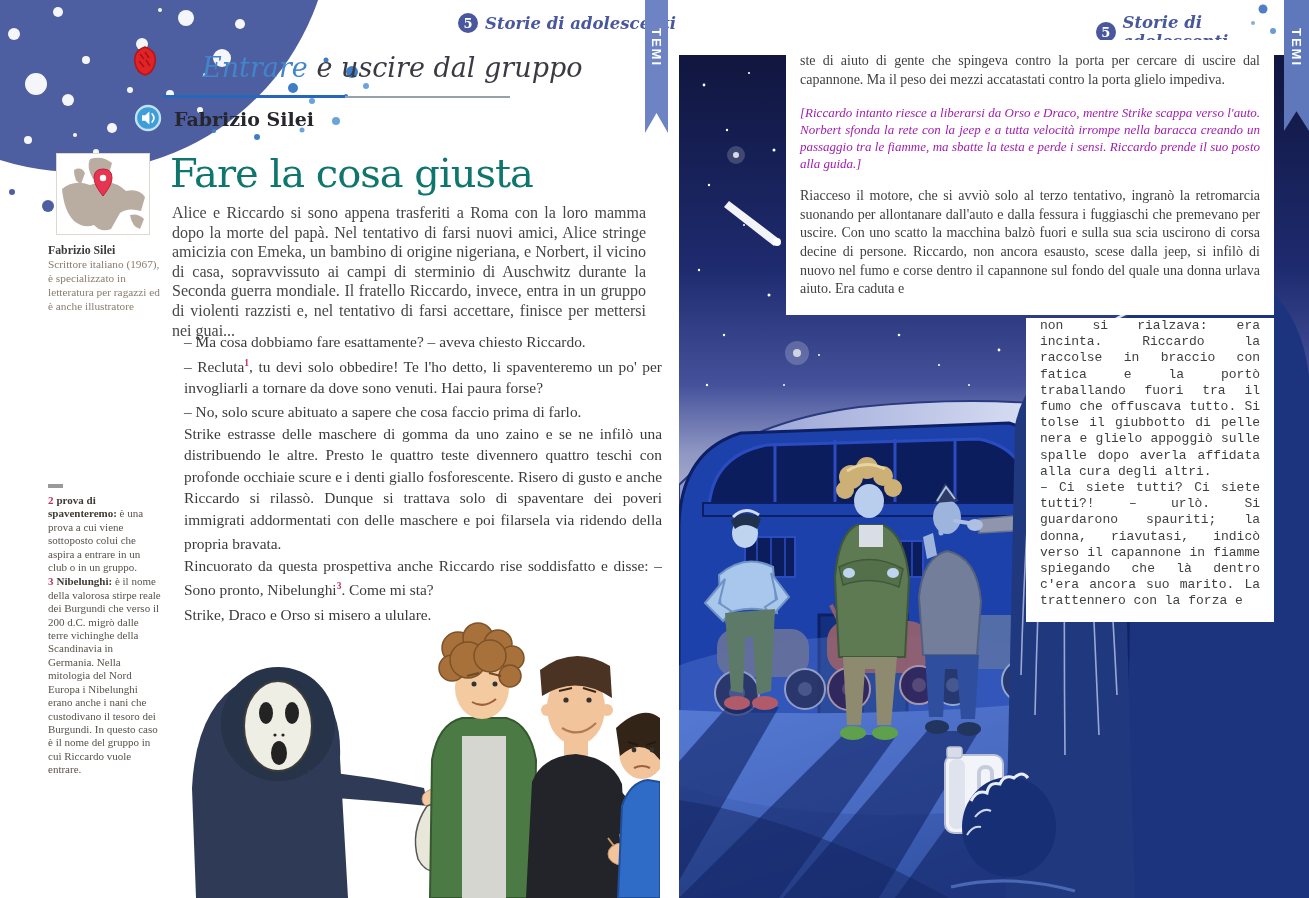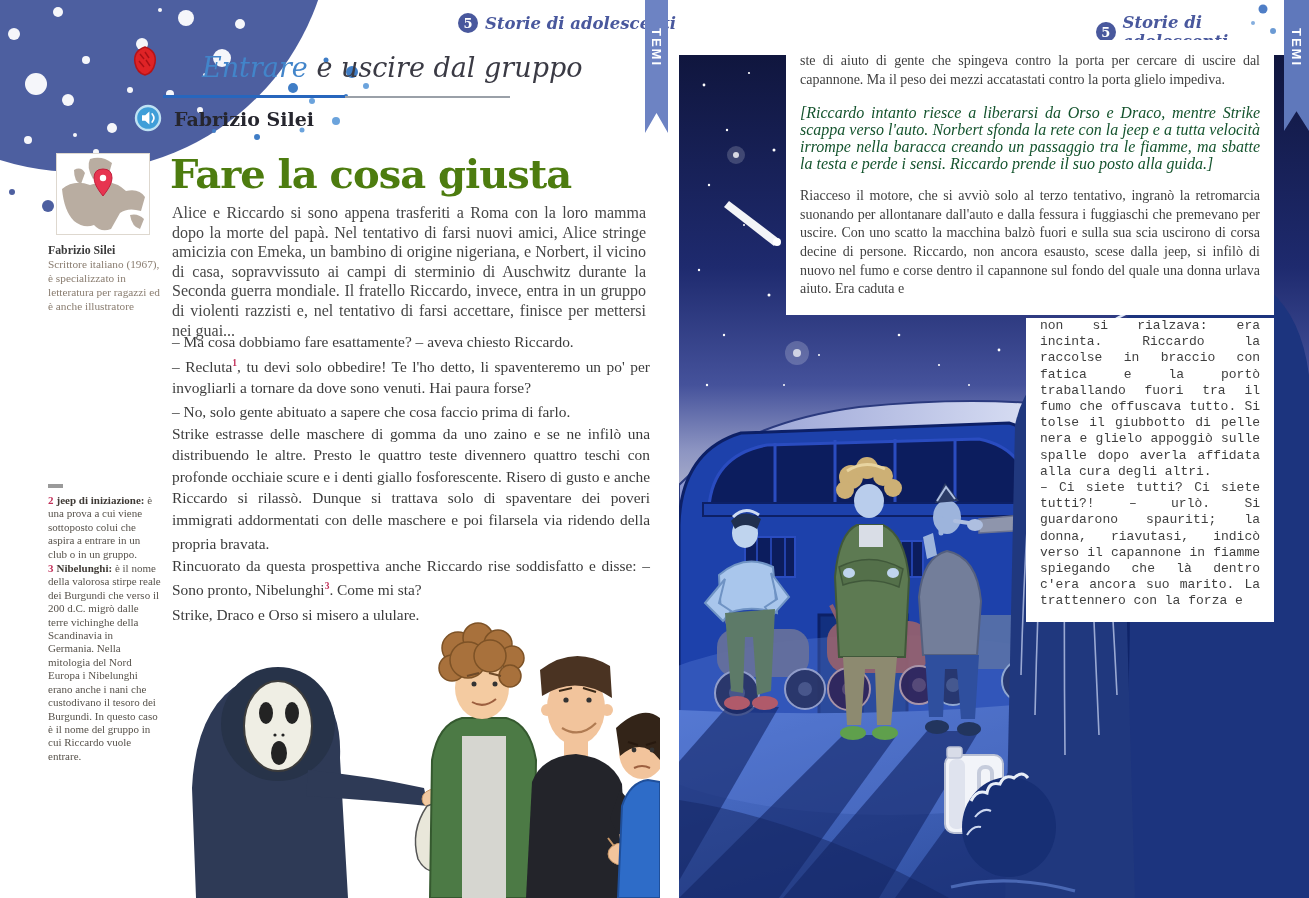--- a/index.html
+++ b/index.html
@@ -23,41 +23,41 @@
           font-family:"DejaVu Serif",serif;font-weight:bold;font-size:13px;
           display:flex;align-items:center;justify-content:center;}
   .chapter-title{font-family:"DejaVu Serif",serif;font-style:italic;font-weight:bold;
           font-size:16.5px;color:#49589d;}
   .unit-title{font-family:"DejaVu Serif",serif;font-style:italic;font-size:27px;color:#3a3a44;}
   .unit-title .accent{color:#4285ca;margin-left:38px;}
   .rule-blue{height:3px;background:#2766bd;}
   .rule-grey{height:2px;background:#9aa0a8;}
 
   .author-name{font-family:"DejaVu Serif",serif;font-weight:bold;font-size:19px;color:#26262e;}
-  .story-title{font-family:"DejaVu Serif",serif;font-weight:bold;font-size:40px;
-          letter-spacing:-1px;color:#4d7c0f;}
+  .story-title{font-family:"DejaVu Serif",serif;font-weight:normal;font-size:40px;
+          letter-spacing:-1px;color:#0f766e;}
 
   
   .intro{font-size:16px;line-height:19.6px;color:#474747;text-align:justify;}
   .body-col{font-size:15.4px;line-height:21.4px;color:#3b3b3b;text-align:justify;}
   .body-col p{margin:0;}
   sup.fn{color:#c13059;font-weight:bold;font-size:9.5px;}
 
   .sidebar-caption{font-size:11.3px;line-height:14px;color:#8a7d70;}
   .sidebar-caption b{color:#3a3a3a;font-size:11.8px;}
 
   .notes{font-size:11px;line-height:13.4px;color:#57524b;}
   .notes p{margin:0 0 1px 0;}
   .fnum{color:#c13059;font-weight:bold;margin-right:3px;}
   .fterm{color:#3f3a35;}
 
   
   .rp-box{background:#fff;}
   .rp-text{font-size:14px;line-height:18.6px;color:#3f3f3f;text-align:justify;}
-  .rp-stage{font-size:16px;line-height:17px;color:#14532d;font-style:italic;text-align:justify;}
+  .rp-stage{font-size:13px;line-height:17px;color:#a21caf;font-style:italic;text-align:justify;}
   .rp-narrow{font-size:13px;line-height:16.2px;color:#3f3f3f;text-align:justify;font-family:Liberation Mono, monospace;}
   .rp-box p{margin:0;}
 </style>
 </head>
 <body>
 
 <div class="abs planet"></div>
 <svg class="abs" style="left:0;top:0;" width="380" height="230">
   <g fill="#fff" opacity="0.95">
     <circle cx="36" cy="84" r="11"></circle>
@@ -135,32 +135,32 @@
   <circle cx="47" cy="25" r="3.2" fill="#fff"></circle>
 </svg>
 <div class="abs sidebar-caption" style="left:48px;top:243px;width:112px;">
   <b>Fabrizio Silei</b><br>
   <span>Scrittore italiano (1967), è specializzato in letteratura per ragazzi ed è anche illustratore</span>
 </div>
 
 <div class="abs story-title" style="left:170px;top:150px;">Fare la cosa giusta</div>
 <div class="abs intro" style="left:172px;top:203px;width:474px;">Alice e Riccardo si sono appena trasferiti a Roma con la loro mamma dopo la morte del papà. Nel tentativo di farsi nuovi amici, Alice stringe amicizia con Emeka, un bambino di origine nigeriana, e Norbert, il vicino di casa, sopravvissuto ai campi di sterminio di Auschwitz durante la Seconda guerra mondiale. Il fratello Riccardo, invece, entra in un gruppo di violenti razzisti e, nel tentativo di farsi accettare, finisce per mettersi nei guai...</div>
 
-<div class="abs body-col" style="left:172px;top:328px;width:478px;">
+<div class="abs body-col" style="left:184px;top:328px;width:478px;">
   <p><span>– Ma cosa dobbiamo fare esattamente? – aveva chiesto Riccardo.</span><sup class="fn"></sup><span></span></p>
   <p><span>– Recluta</span><sup class="fn">1</sup><span>, tu devi solo obbedire! Te l'ho detto, li spaventeremo un po' per invogliarli a tornare da dove sono venuti. Hai paura forse?</span></p>
-  <p><span>– No, solo gente abituato a sapere che cosa faccio prima di farlo.</span><sup class="fn"></sup><span></span></p>
+  <p><span>– No, solo scure abituato a sapere che cosa faccio prima di farlo.</span><sup class="fn"></sup><span></span></p>
   <p><span>Strike estrasse delle maschere di gomma da uno zaino e se ne infilò una distribuendo le altre. Presto le quattro teste divennero quattro teschi con profonde occhiaie scure e i denti giallo fosforescente. Risero di gusto e anche Riccardo si rilassò. Dunque si trattava solo di spaventare dei poveri immigrati addormentati con delle maschere e poi filarsela via ridendo della propria bravata.</span><sup class="fn"></sup><span></span></p>
   <p><span>Rincuorato da questa prospettiva anche Riccardo rise soddisfatto e disse: – Sono pronto, Nibelunghi</span><sup class="fn">3</sup><span>. Come mi sta?</span></p>
   <p><span>Strike, Draco e Orso si misero a ululare.</span><sup class="fn"></sup><span></span></p>
 </div>
 
 <div class="abs" style="left:48px;top:484px;width:15px;height:4px;background:#9a9a9a;"></div>
 <div class="abs notes" style="left:48px;top:494px;width:113px;">
-  <p><span class="fnum">2</span><b class="fterm">jeep di iniziazione:</b><span> è una prova a cui viene sottoposto colui che aspira a entrare in un club o in un gruppo.</span></p>
+  <p><span class="fnum">2</span><b class="fterm">prova di spaventeremo:</b><span> è una prova a cui viene sottoposto colui che aspira a entrare in un club o in un gruppo.</span></p>
   <p><span class="fnum">3</span><b class="fterm">Nibelunghi:</b><span> è il nome della valorosa stirpe reale dei Burgundi che verso il 200 d.C. migrò dalle terre vichinghe della Scandinavia in Germania. Nella mitologia del Nord Europa i Nibelunghi erano anche i nani che custodivano il tesoro dei Burgundi. In questo caso è il nome del gruppo in cui Riccardo vuole entrare.</span></p>
 </div>
 
 <svg class="abs" style="left:190px;top:608px;" width="470" height="290" viewBox="0 0 470 290">
 
   <g>
     <path d="M6,290 L2,180 Q6,100 52,74 Q95,52 128,82 Q152,104 150,150 L158,290 Z" fill="#2e3a56"></path>
     <circle cx="88" cy="116" r="57" fill="#273349"></circle>
     <ellipse cx="88" cy="118" rx="34" ry="45" fill="#efeee4" stroke="#3c3c3c" stroke-width="2"></ellipse>
     <ellipse cx="76" cy="105" rx="7" ry="11" fill="#232323"></ellipse>

